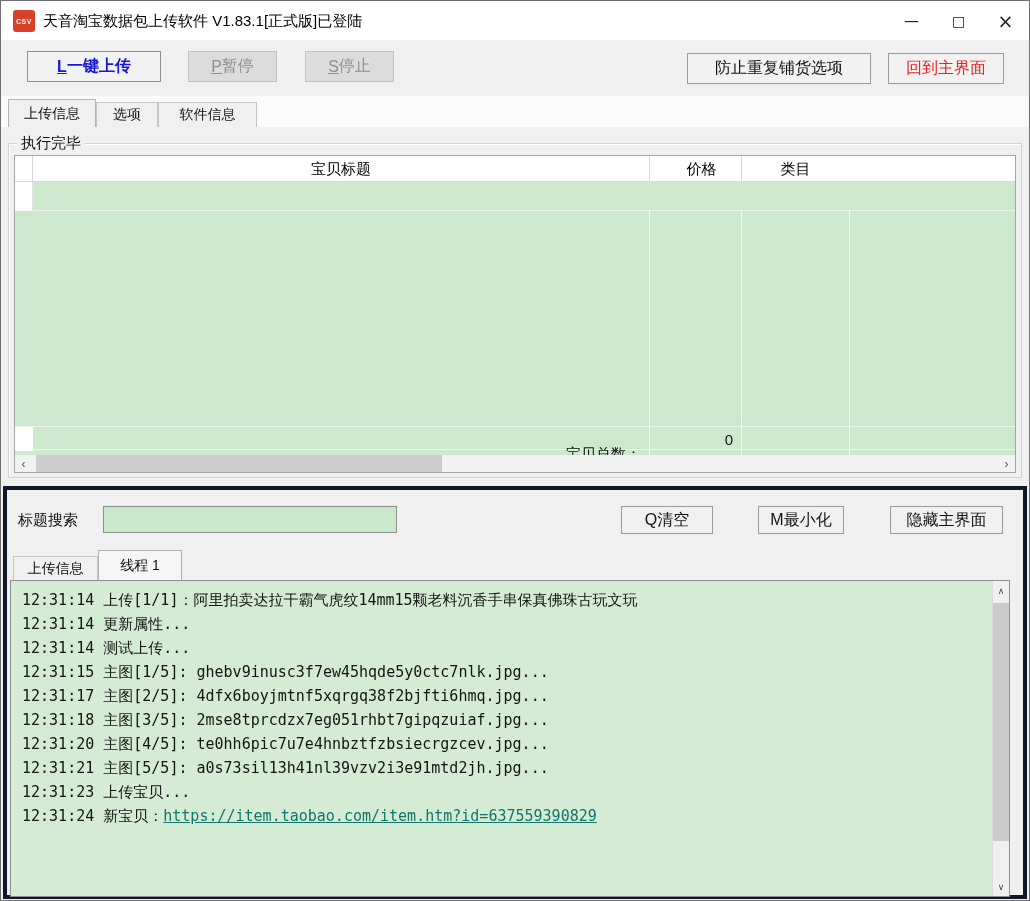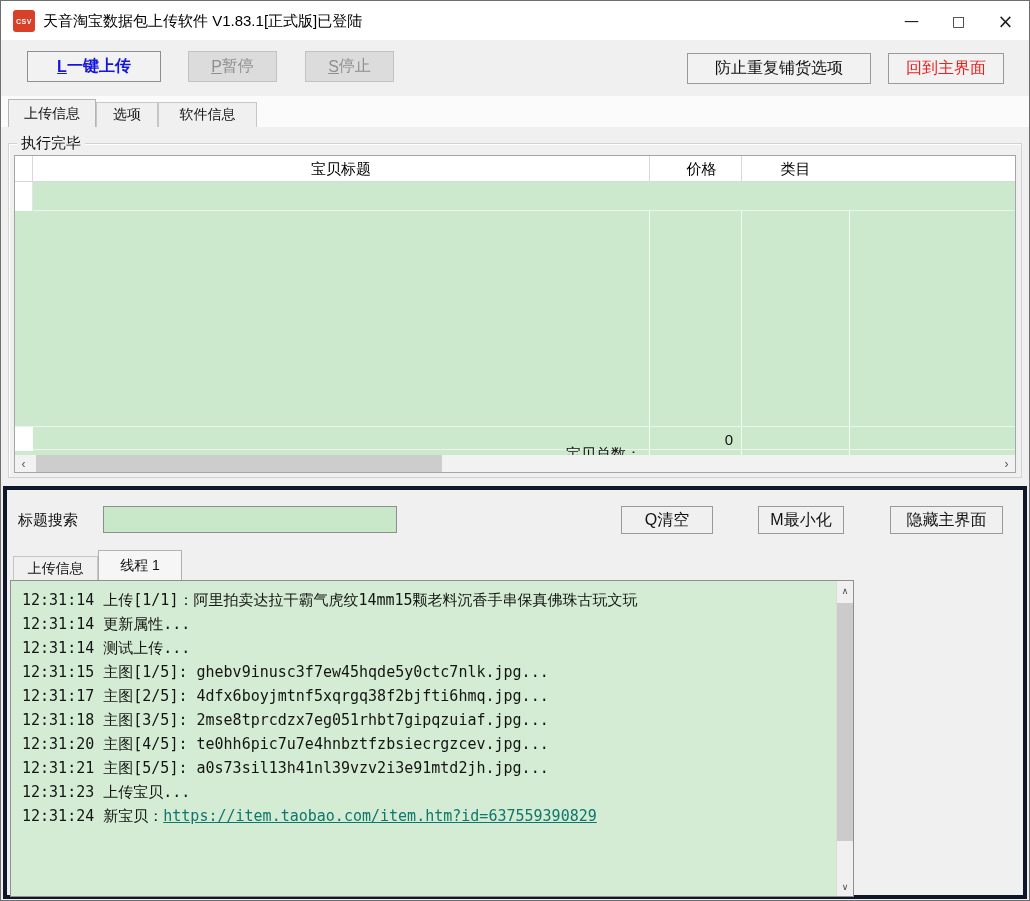--- a/index.html
+++ b/index.html
@@ -104,21 +104,21 @@
     background:#f0f0f0; border:1px solid #9a9a9a; font-size:16px; color:#111; cursor:default; white-space:nowrap;
   }
   .btn-clear { left:614px; width:92px; }
   .btn-min   { left:751px; width:86px; }
   .btn-hide  { left:883px; width:113px; }
   .tabstrip2 { position:absolute; left:0; top:58px; width:1022px; height:32px; }
   .t2-a { left:6px;  top:8px; width:85px; height:24px; background:#f0f0f0; border-color:#c6c6c6; }
   .t2-b { left:91px; top:2px; width:84px; height:30px; background:#f6f6f6; border-color:#b0b0b0; z-index:2; }
   
   .logbox {
-    position:absolute; left:3px; top:90px; width:844px; height:317px;
+    position:absolute; left:3px; top:90px; width:1000px; height:317px;
     border:1px solid #8f8f8f; background:#d3ecd3; overflow:hidden;
   }
   .logcontent {
     position:absolute; left:0; top:0; right:17px; bottom:0; padding:7px 4px 0 11px;
     font-family:"DejaVu Sans Mono","Liberation Mono",monospace; font-size:15px; color:#141414;
   }
   .log-line { height:24px; line-height:24px; white-space:nowrap; overflow:hidden; }
   .log-link { color:#0f766e; text-decoration:underline; cursor:pointer; }
   .vscroll { position:absolute; right:0; top:0; bottom:0; width:17px; background:#f0f0f0; border-left:1px solid #dcdcdc; }
   .vs-btn { position:absolute; left:0; width:16px; height:19px; display:flex; align-items:center; justify-content:center; font-size:9px; color:#444; }

